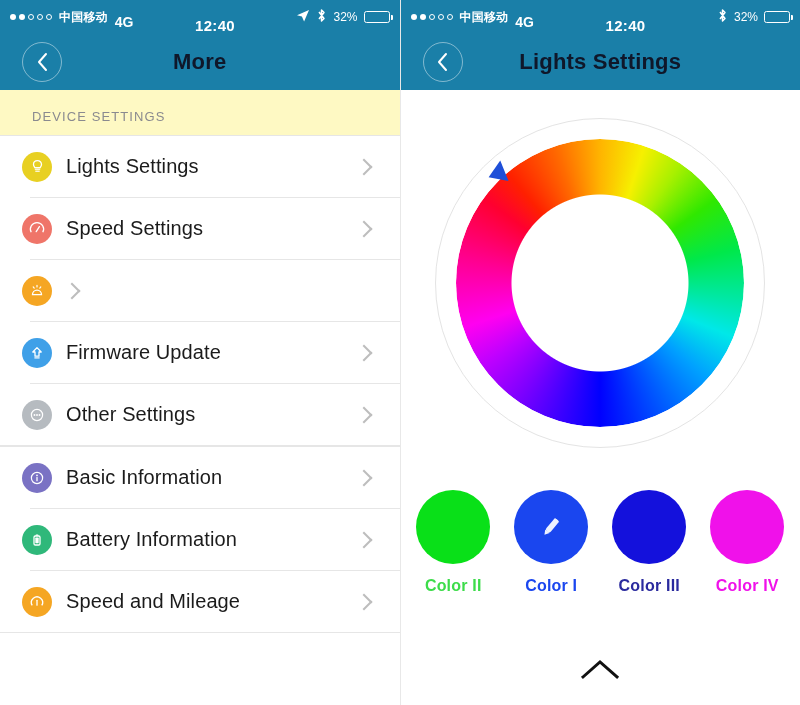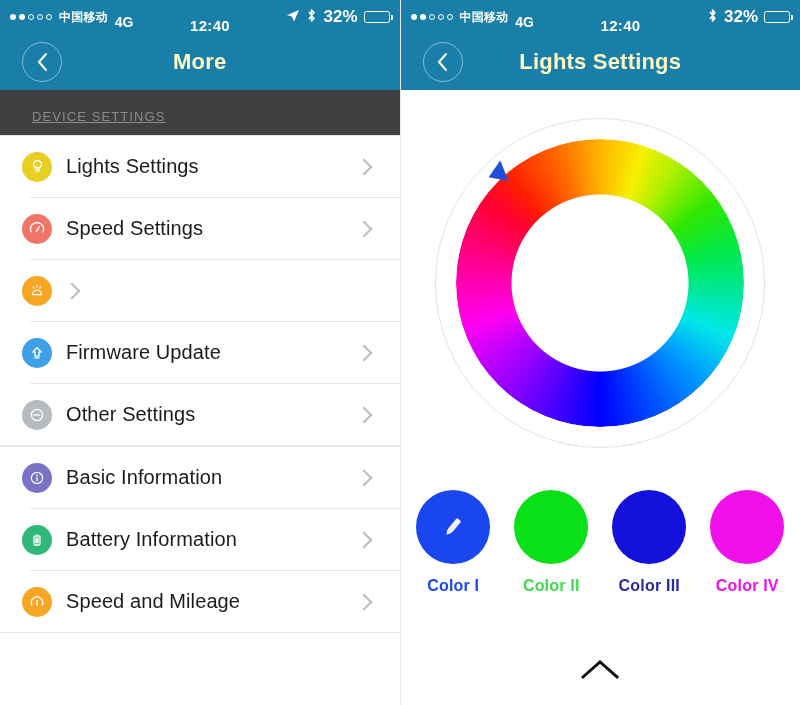--- a/index.html
+++ b/index.html
@@ -23,53 +23,53 @@
   }
   .sb-left{display:flex;align-items:center;gap:7px;}
   .sb-center{flex:1;display:flex;justify-content:center;margin-top:16px;}
   .sb-right{display:flex;align-items:center;gap:6px;}
   .dots{display:flex;align-items:center;gap:3px;}
   .dot{width:6px;height:6px;border-radius:50%;background:#fff;}
   .dot.hollow{background:transparent;border:1.2px solid #fff;width:4px;height:4px;}
   .carrier{font-size:12px;font-weight:bold;letter-spacing:0.2px;font-family:Liberation Serif, serif;}
   .net{font-size:14px;font-weight:bold;margin-top:9px;}
   .clock{font-size:15px;font-weight:bold;letter-spacing:0.3px;}
-  .pct{font-size:17px;font-weight:bold;}
+  .pct{font-size:12px;font-weight:normal;}
   .batt{
     width:26px;height:12px;border:1.4px solid #fff;border-radius:2.5px;
     position:relative;box-sizing:border-box;padding:1px;
   }
   .batt:after{
     content:"";position:absolute;right:-4px;top:3px;
     width:2px;height:5px;background:#fff;border-radius:0 1px 1px 0;
   }
   .batt-fill{height:100%;background:#f5c518;border-radius:1px;}
 
   
   .navbar{
-    height:56px;background:#1a7fa8;color:#fef9c3;
+    height:56px;background:#1a7fa8;color:#0f172a;
     display:flex;align-items:center;position:relative;
   }
   .back-btn{
     position:absolute;left:22px;top:50%;transform:translateY(-50%);
     width:40px;height:40px;border-radius:50%;
     border:1.5px solid rgba(255,255,255,0.45);
     display:flex;align-items:center;justify-content:center;
     box-sizing:border-box;cursor:pointer;
   }
   .nav-title{
     width:100%;text-align:center;
     font-size:22px;font-weight:bold;letter-spacing:0.2px;
   }
 
   
   .list-wrap{background:#ffffff;}
   .section-head{
     font-size:13px;color:#8a8a8f;letter-spacing:1.1px;
-    padding:19px 0 11px 32px;background:#404040;text-decoration:underline;
+    padding:19px 0 11px 32px;background:#fef9c3;
   }
   .hairline{height:1px;background:#e6e6e6;}
   .hairline.inset{margin-left:30px;}
   .row{
     height:61px;display:flex;align-items:center;
     padding:0 22px 0 22px;box-sizing:border-box;cursor:pointer;
     background:#fff;
   }
   .row-icon{
     width:30px;height:30px;border-radius:50%;
@@ -352,38 +352,38 @@
     <div class="wheel-area">
       <div class="wheel-outline">
         <div class="wheel"></div>
         <div class="wheel-marker"></div>
       </div>
     </div>
 
     <div class="swatches">
 
       <div class="swatch-cell">
+        <div class="swatch" style="background:#09e018"></div>
+        <div class="swatch-label" style="color:#3ddc4a">Color II</div>
+      </div>
+
+      <div class="swatch-cell">
         <div class="swatch" style="background:#1a46ef">
           <svg class="pencil" width="34" height="34" viewBox="0 0 34 34">
             <g transform="rotate(40 17 17)">
               <rect x="14.2" y="7.5" width="5.6" height="15.5" rx="2.6" fill="#eef2ff"></rect>
               <path d="M14.2 22.6 L17 27.2 L19.8 22.6 Z" fill="#eef2ff"></path>
               <rect x="14.2" y="7.5" width="5.6" height="2.6" rx="1.2" fill="#eef2ff"></rect>
             </g>
           </svg>
         </div>
         <div class="swatch-label" style="color:#1a46ef">Color I</div>
       </div>
 
       <div class="swatch-cell">
-        <div class="swatch" style="background:#09e018"></div>
-        <div class="swatch-label" style="color:#3ddc4a">Color II</div>
-      </div>
-
-      <div class="swatch-cell">
         <div class="swatch" style="background:#1411dc"></div>
         <div class="swatch-label" style="color:#2a2a9e">Color III</div>
       </div>
 
       <div class="swatch-cell">
         <div class="swatch" style="background:#f011ea"></div>
         <div class="swatch-label" style="color:#f011ea">Color IV</div>
       </div>
 
     </div>

